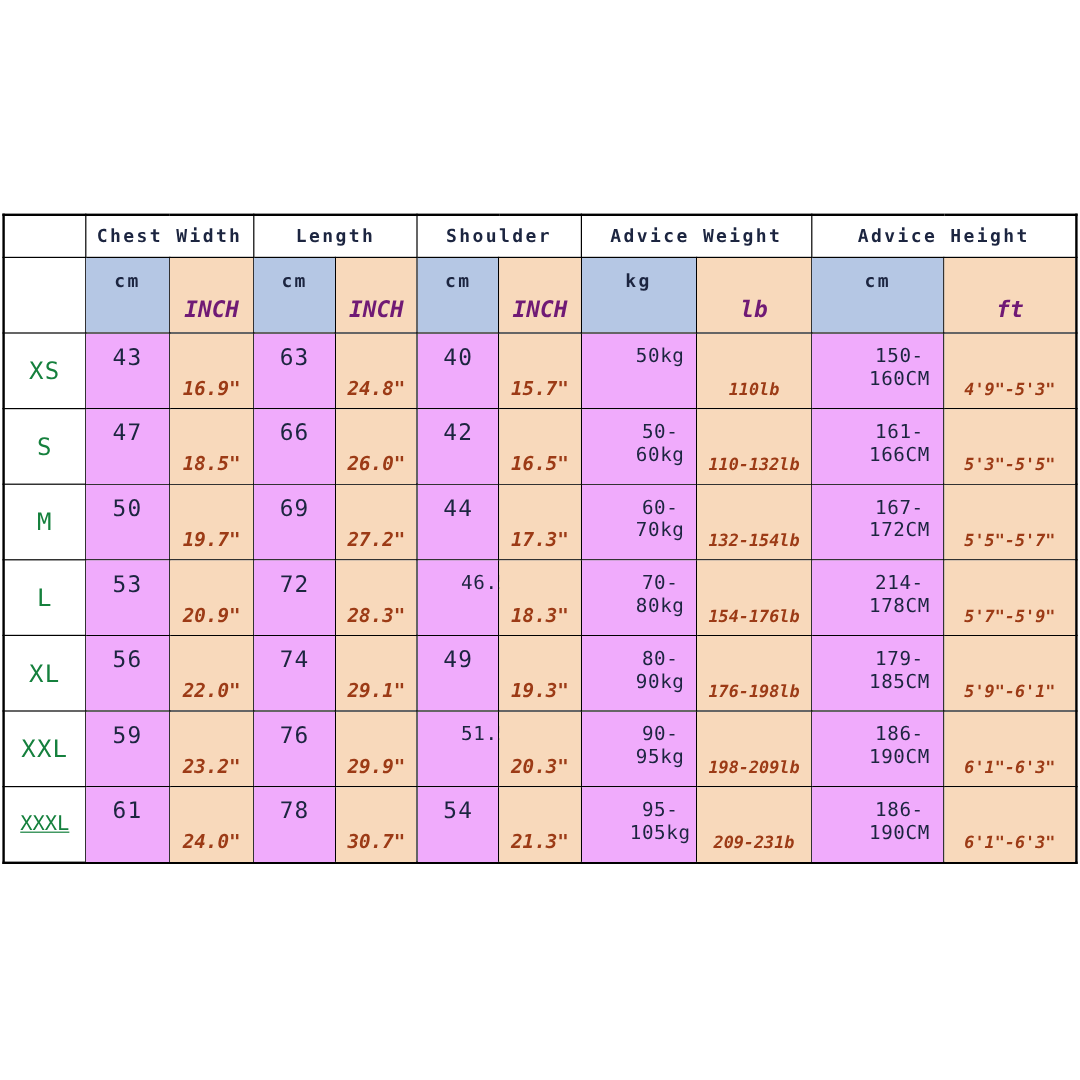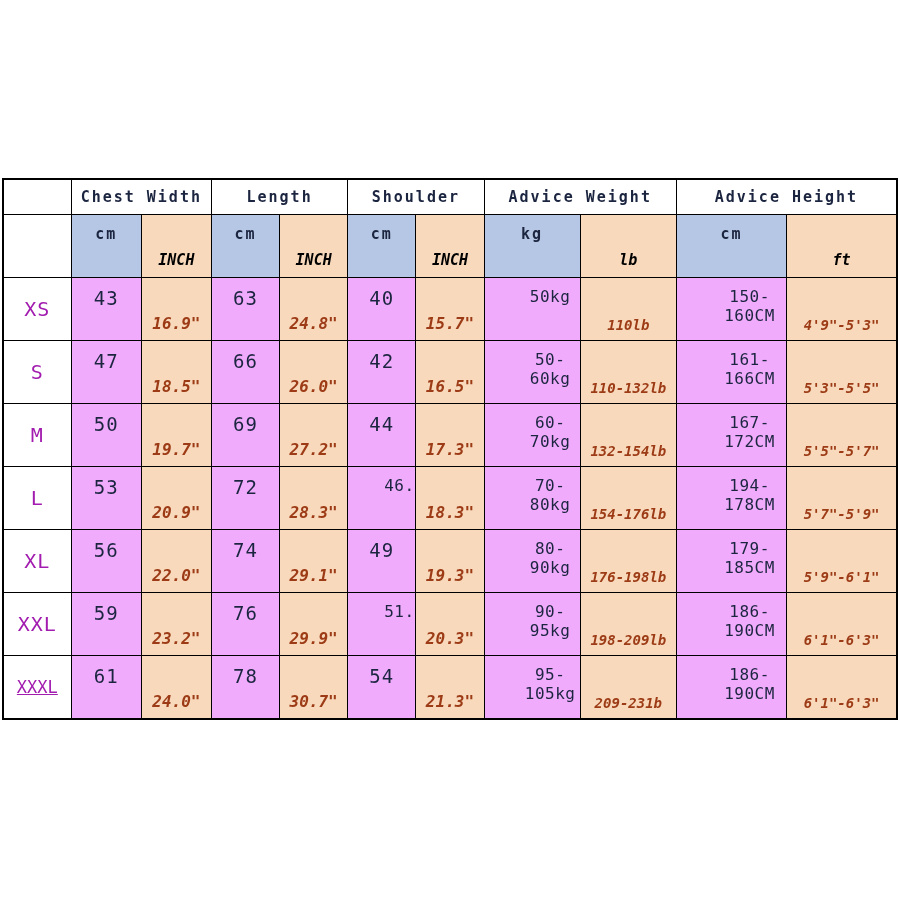--- a/index.html
+++ b/index.html
@@ -63,39 +63,39 @@
     font-weight: bold;
     position: relative;
   }
   .unit-cm span {
     position: absolute;
     left: 0; right: 0;
     top: 10px;
   }
   .unit-in {
     background: #f8d9bb;
-    color: #000000;
-    font-size: 15px;
+    color: #701a75;
+    font-size: 19px;
     font-style: italic;
     font-weight: bold;
     position: relative;
   }
   .unit-in span {
     position: absolute;
     left: 0; right: 0;
     bottom: 8px;
     text-align: center;
   }
   .unit-blank { background: #ffffff; }
 
   
   tr.data-row td { height: 62px; }
   .sz {
     background: #ffffff;
-    color: #a21caf;
+    color: #15803d;
     font-size: 20px;
     letter-spacing: 1px;
   }
   .sz-small { font-size: 17px; letter-spacing: 0px; text-decoration: underline; }
   .cm {
     background: #f0abfc;
     color: #1c2540;
     font-size: 19px;
     letter-spacing: 1px;
     position: relative;
@@ -307,21 +307,21 @@
           <td class="inch">
               <span>18.3"</span>
             </td>
           <td class="cm small">
               <span>70-80kg</span>
             </td>
           <td class="inch small">
               <span>154-176lb</span>
             </td>
           <td class="cm small">
-              <span>194-178CM</span>
+              <span>214-178CM</span>
             </td>
           <td class="inch small">
               <span>5'7"-5'9"</span>
             </td>
         </tr>
 
         <tr class="data-row">
           <td class="sz">XL</td>
           <td class="cm">
               <span>56</span>

